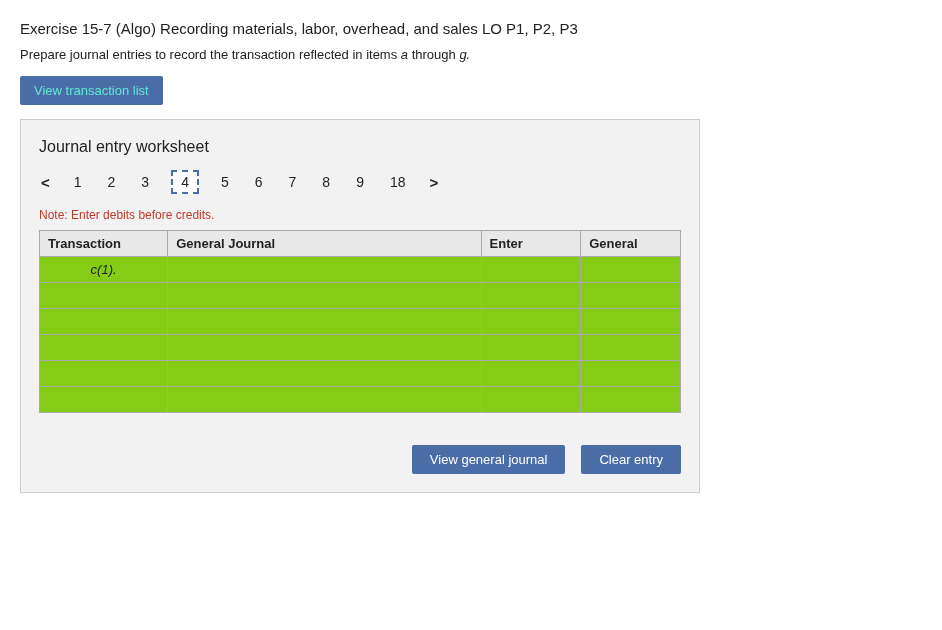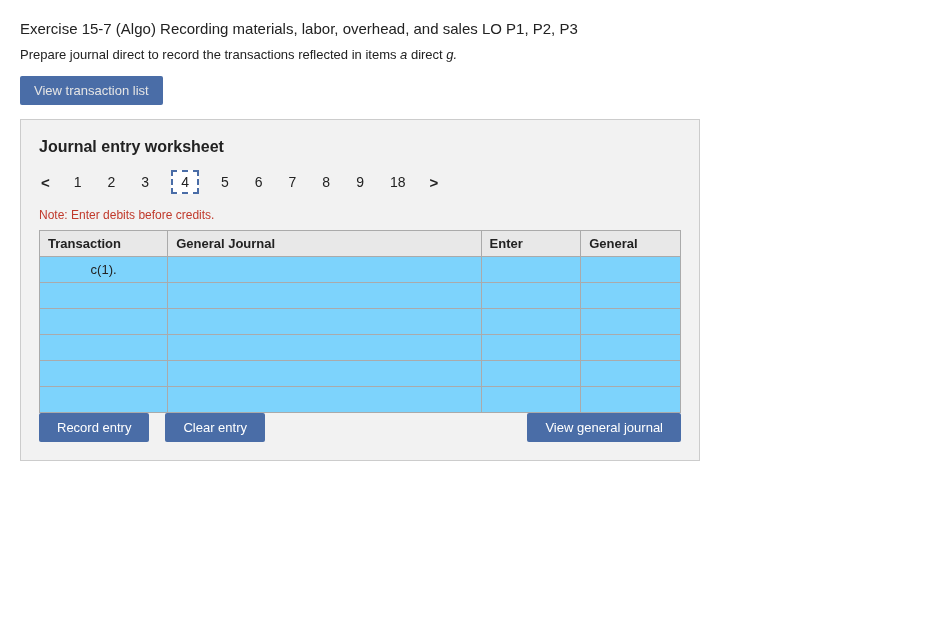--- a/index.html
+++ b/index.html
@@ -16,36 +16,36 @@
       margin-bottom: 10px;
     }
     .subtitle {
       font-size: 13px;
       margin-bottom: 14px;
     }
     .subtitle em { font-style: italic; }
     .view-btn {
       display: inline-block;
       background: #4a6da7;
-      color: #e5e5e5;
+      color: #5eead4;
       border: none;
       padding: 7px 14px;
       font-size: 13px;
       cursor: pointer;
       border-radius: 2px;
       margin-bottom: 14px;
     }
     .worksheet-container {
       border: 1px solid #ccc;
       background: #f2f2f2;
       padding: 18px 18px 18px 18px;
       max-width: 680px;
     }
     .worksheet-title {
-      font-weight: bold;
+      font-weight: normal;
       font-size: 16px;
       margin-bottom: 14px;
     }
     .pagination {
       display: flex;
       align-items: center;
       gap: 18px;
       margin-bottom: 14px;
       font-size: 14px;
     }
@@ -79,35 +79,36 @@
     }
     .note {
       font-size: 12px;
       color: #c0392b;
       margin-bottom: 8px;
     }
     .journal-table {
       width: 100%;
       border-collapse: collapse;
       font-size: 13px;
-      margin-bottom: 0;
+      margin-bottom: 32px;
     }
     .journal-table th {
       background: #e8e8e8;
       border: 1px solid #aaa;
       padding: 5px 8px;
       text-align: left;
       font-weight: bold;
     }
     .journal-table th.left { text-align: left; }
     .journal-table td {
       border: 1px solid #aaa;
       padding: 4px 6px;
       height: 26px;
-      background: #7dd3fc;
+      background: #84cc16;
+      font-style: italic;
     }
     .journal-table td.transaction-cell {
       text-align: center;
       font-size: 13px;
       min-width: 80px;
     }
     .journal-table td.gj-cell {
       min-width: 220px;
     }
     .journal-table td.debit-cell,
@@ -133,21 +134,21 @@
     }
   </style>
 </head>
 <body>
 
 
 
 <div class="page-title">Exercise 15-7 (Algo) Recording materials, labor, overhead, and sales LO P1, P2, P3</div>
 
 <div class="subtitle">
-  <span>Prepare journal direct to record the transactions reflected in items </span><em>a</em><span> direct </span><em>g.</em>
+  <span>Prepare journal entries to record the transaction reflected in items </span><em>a</em><span> through </span><em>g.</em>
 </div>
 
 <button class="view-btn">View transaction list</button>
 
 <div class="worksheet-container">
   <div class="worksheet-title">Journal entry worksheet</div>
 
   <div class="pagination">
     <button class="nav-arrow">&lt;</button>
     <span class="page-num">1</span>
@@ -209,20 +210,19 @@
         <tr>
           <td class="transaction-cell"></td>
           <td class="gj-cell"></td>
           <td class="debit-cell"></td>
           <td class="credit-cell"></td>
         </tr>
       </tbody>
   </table>
 
   <div class="action-buttons">
-    <button class="action-btn">Record entry</button>
+    <button class="action-btn" style="margin-left:auto;">View general journal</button>
     <button class="action-btn secondary">Clear entry</button>
-    <button class="action-btn" style="margin-left:auto;">View general journal</button>
   </div>
 </div>
 
 
 
 
 </body></html>

